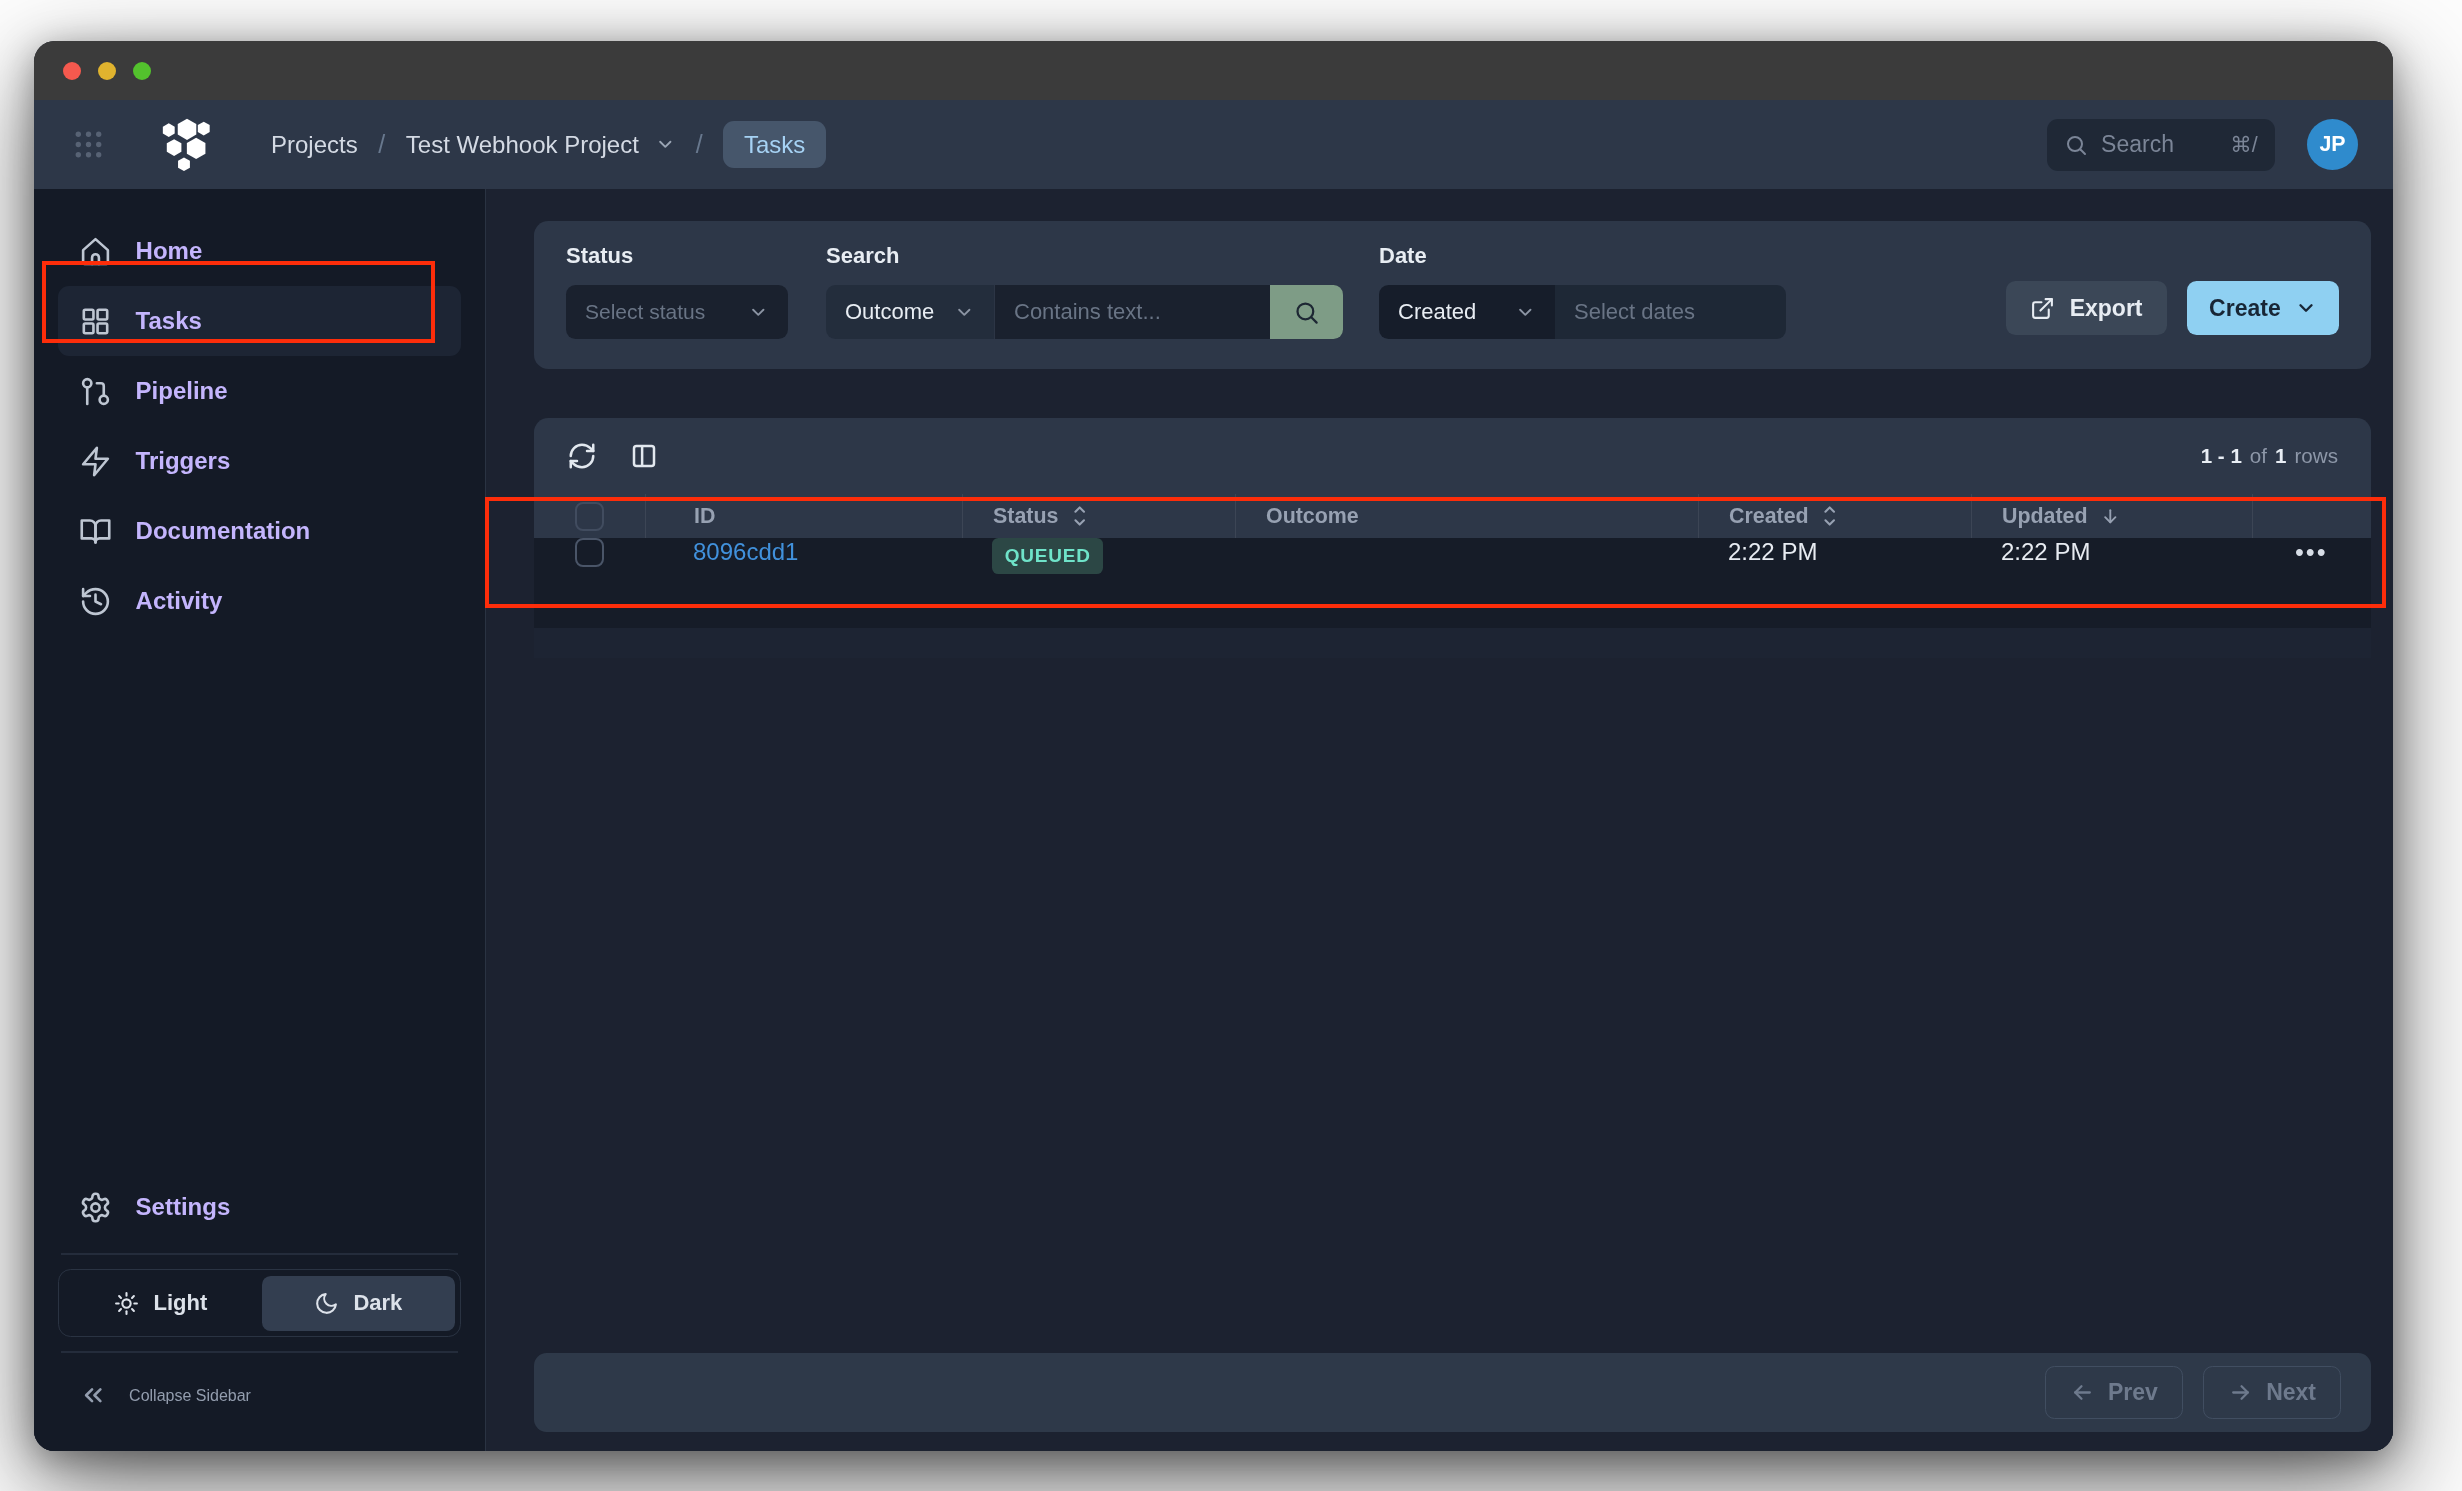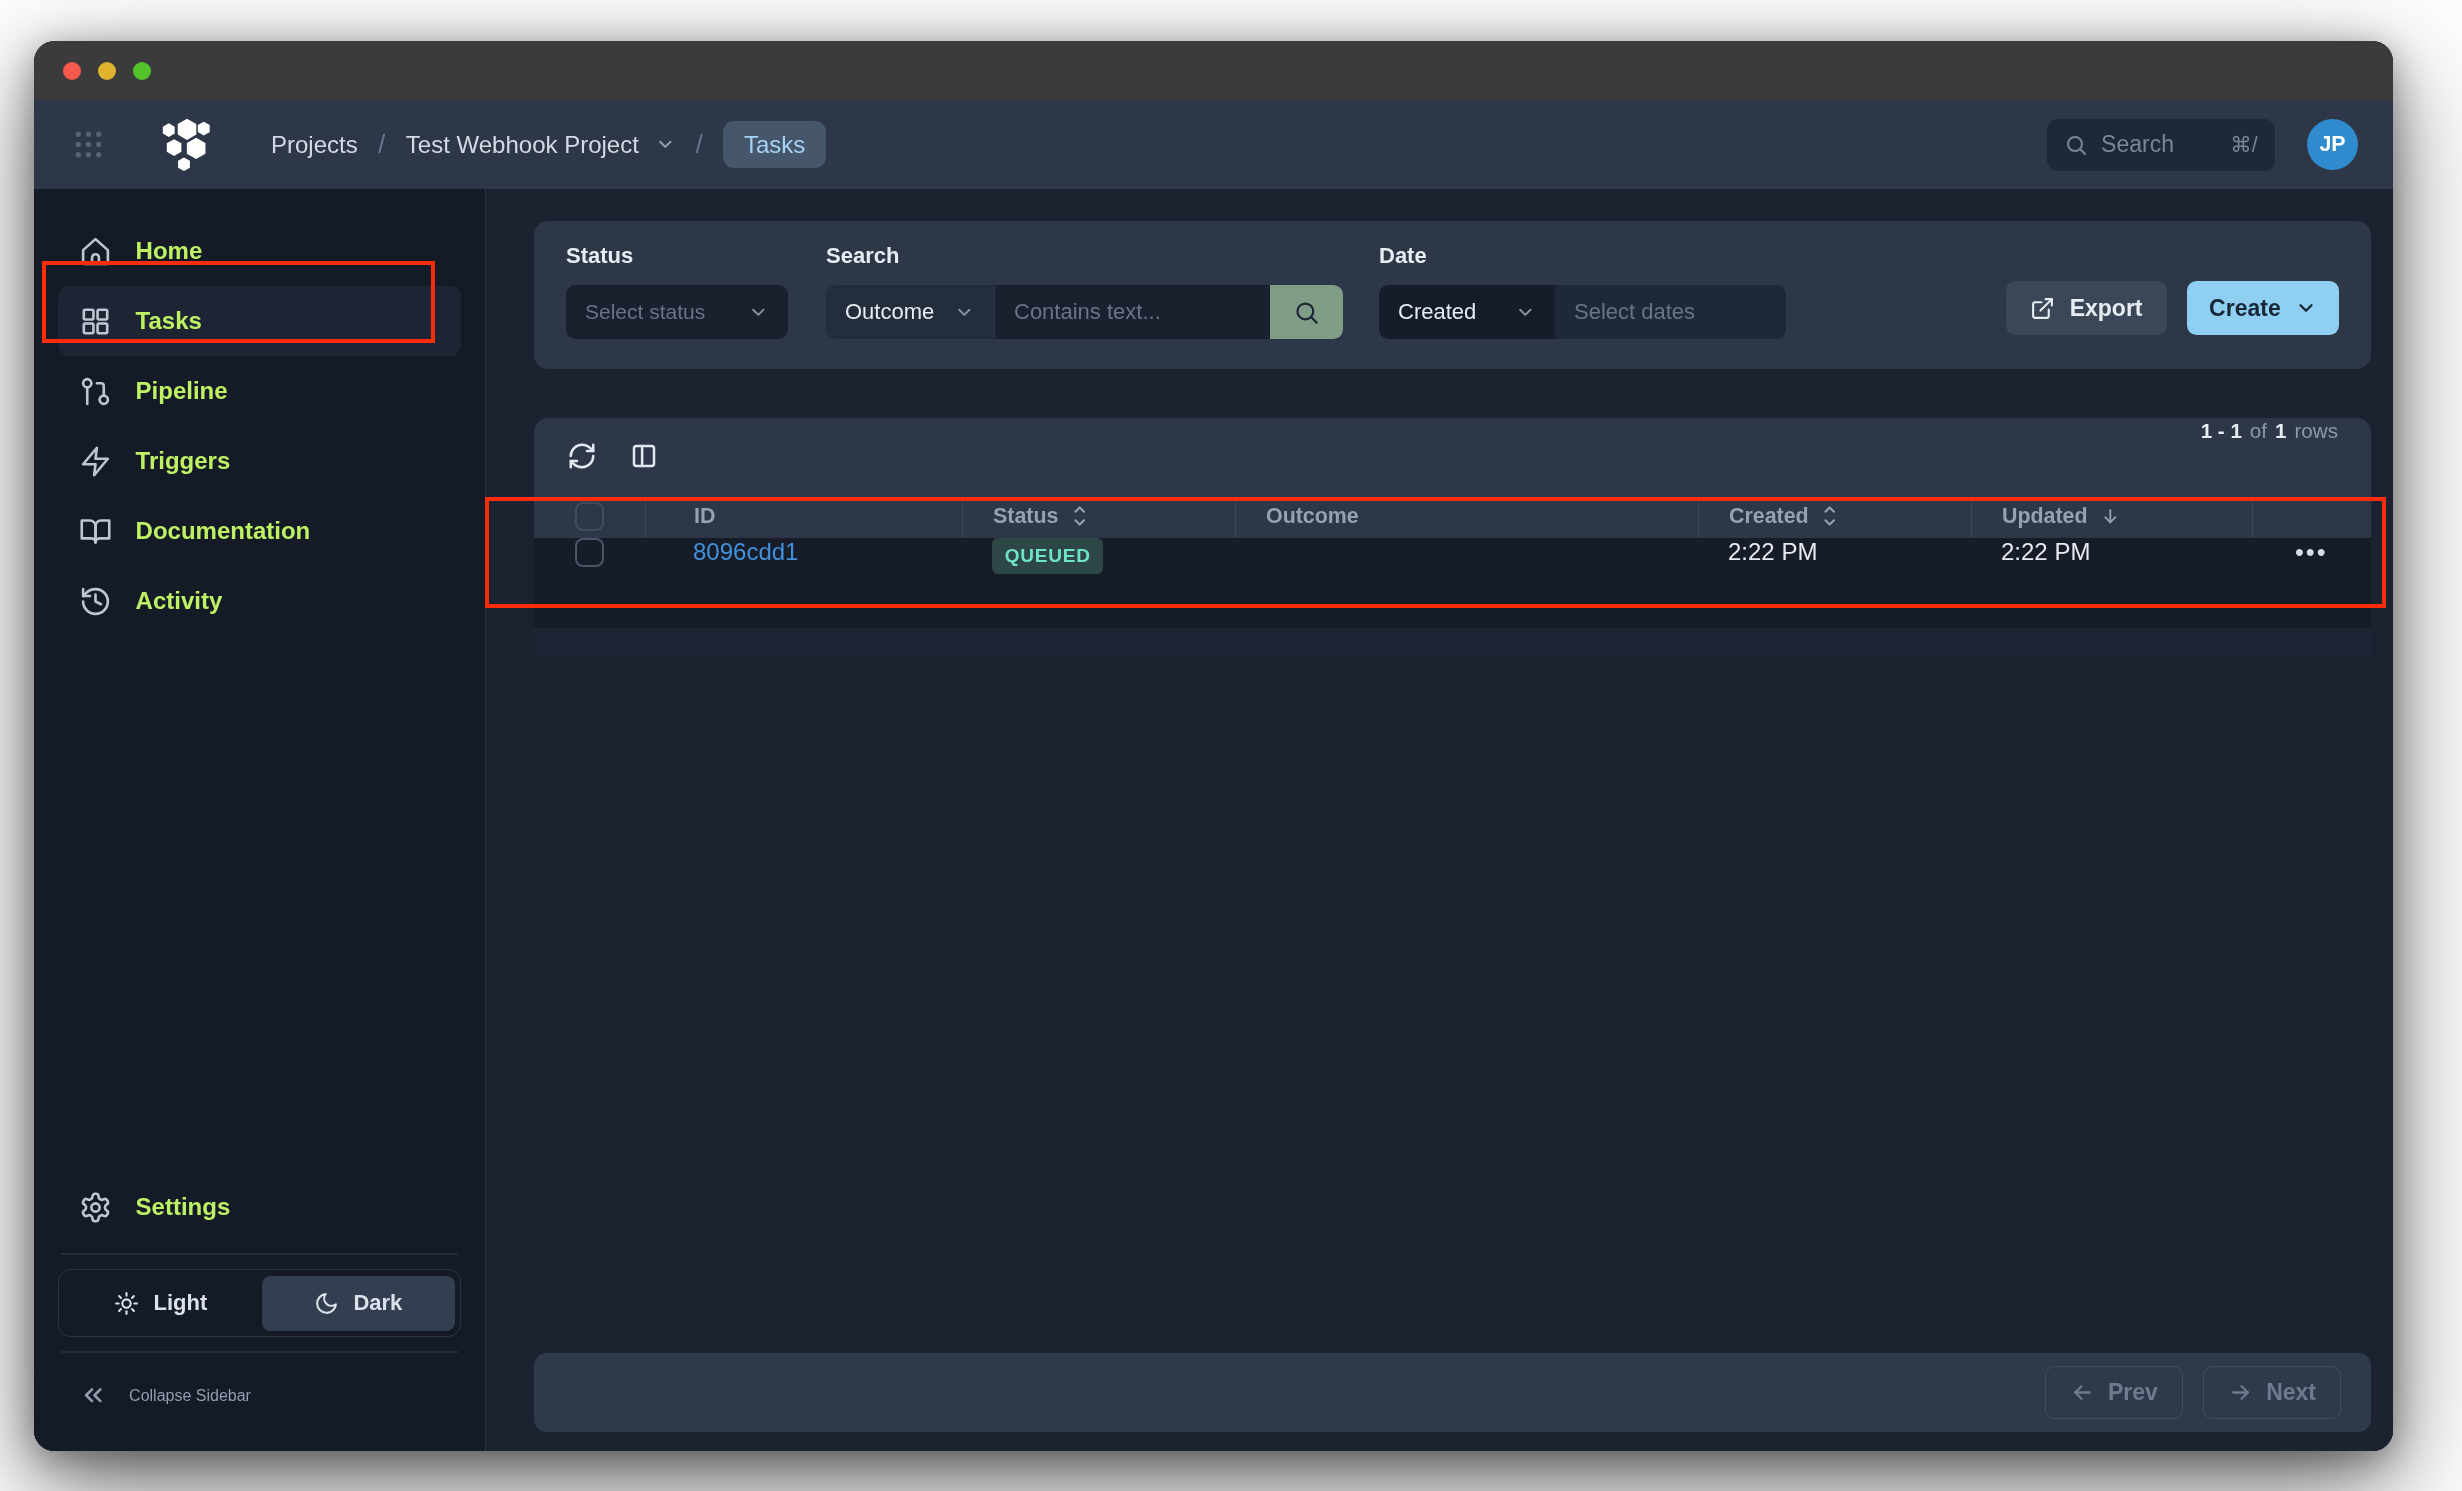--- a/index.html
+++ b/index.html
@@ -61,21 +61,21 @@
   
   .app-body { flex: 1; display: flex; min-height: 0; background: #1c2230; }
 
   .sidebar {
     width: 452px; flex: 0 0 auto; background: #141a26;
     border-right: 1.6px solid #2a3342;
     display: flex; flex-direction: column; padding: 27px 24px 24px;
   }
   .nav-item {
     height: 70px; border-radius: 11px; display: flex; align-items: center;
-    gap: 24px; padding: 0 20.6px; color: #bef264; font-size: 24px; font-weight: 600;
+    gap: 24px; padding: 0 20.6px; color: #c4b5fd; font-size: 24px; font-weight: 600;
   }
   .nav-item .nav-icon { color: #bec6d2; }
   .nav-item.active { background: #1d2534; }
   .sidebar-spacer { flex: 1; }
   .sidebar-divider { height: 1.6px; background: #242c3b; margin: 11px 3.2px; }
   .theme-toggle {
     border: 1.6px solid #2a3342; border-radius: 12.7px; padding: 5.5px;
     display: flex; gap: 4.8px; margin: 3.2px 0;
   }
   .theme-btn {
@@ -131,21 +131,21 @@
   }
   .btn-create {
     height: 54px; background: #8fd0f2; border: none; border-radius: 9.5px;
     color: #182636; font-size: 23px; font-weight: 700; padding: 0 22px;
     display: flex; align-items: center; gap: 14.3px; font-family: inherit;
   }
 
   
   .table-region { margin-top: 49px; flex: 1; display: flex; flex-direction: column; min-height: 0; }
   .table-top { background: #2d3748; border-radius: 14.3px 14.3px 0 0; flex: 0 0 auto; }
-  .table-toolbar { height: 76px; display: flex; padding: 1px 33px; color: #e2e8ef; }
+  .table-toolbar { height: 76px; display: flex; align-items: center; padding: 1px 33px; color: #e2e8ef; }
   .toolbar-icon { background: none; border: none; color: #e2e8ef; margin-right: 32px; padding: 0; }
   .rows-summary { margin-left: auto; font-size: 20.6px; color: #8d97a8; display: flex; gap: 8px; align-items: baseline; }
   .rows-summary .strong { color: #e8edf4; font-weight: 700; }
 
   .tr { display: flex; align-items: flex-start; }
   .cell { flex: 0 0 auto; display: flex; align-items: center; padding-left: 30px; }
   .c-check { width: 111px; justify-content: center; padding-left: 0; }
   .c-id { width: 317px; padding-left: 48px; }
   .c-status { width: 273px; }
   .c-outcome { width: 463px; }

